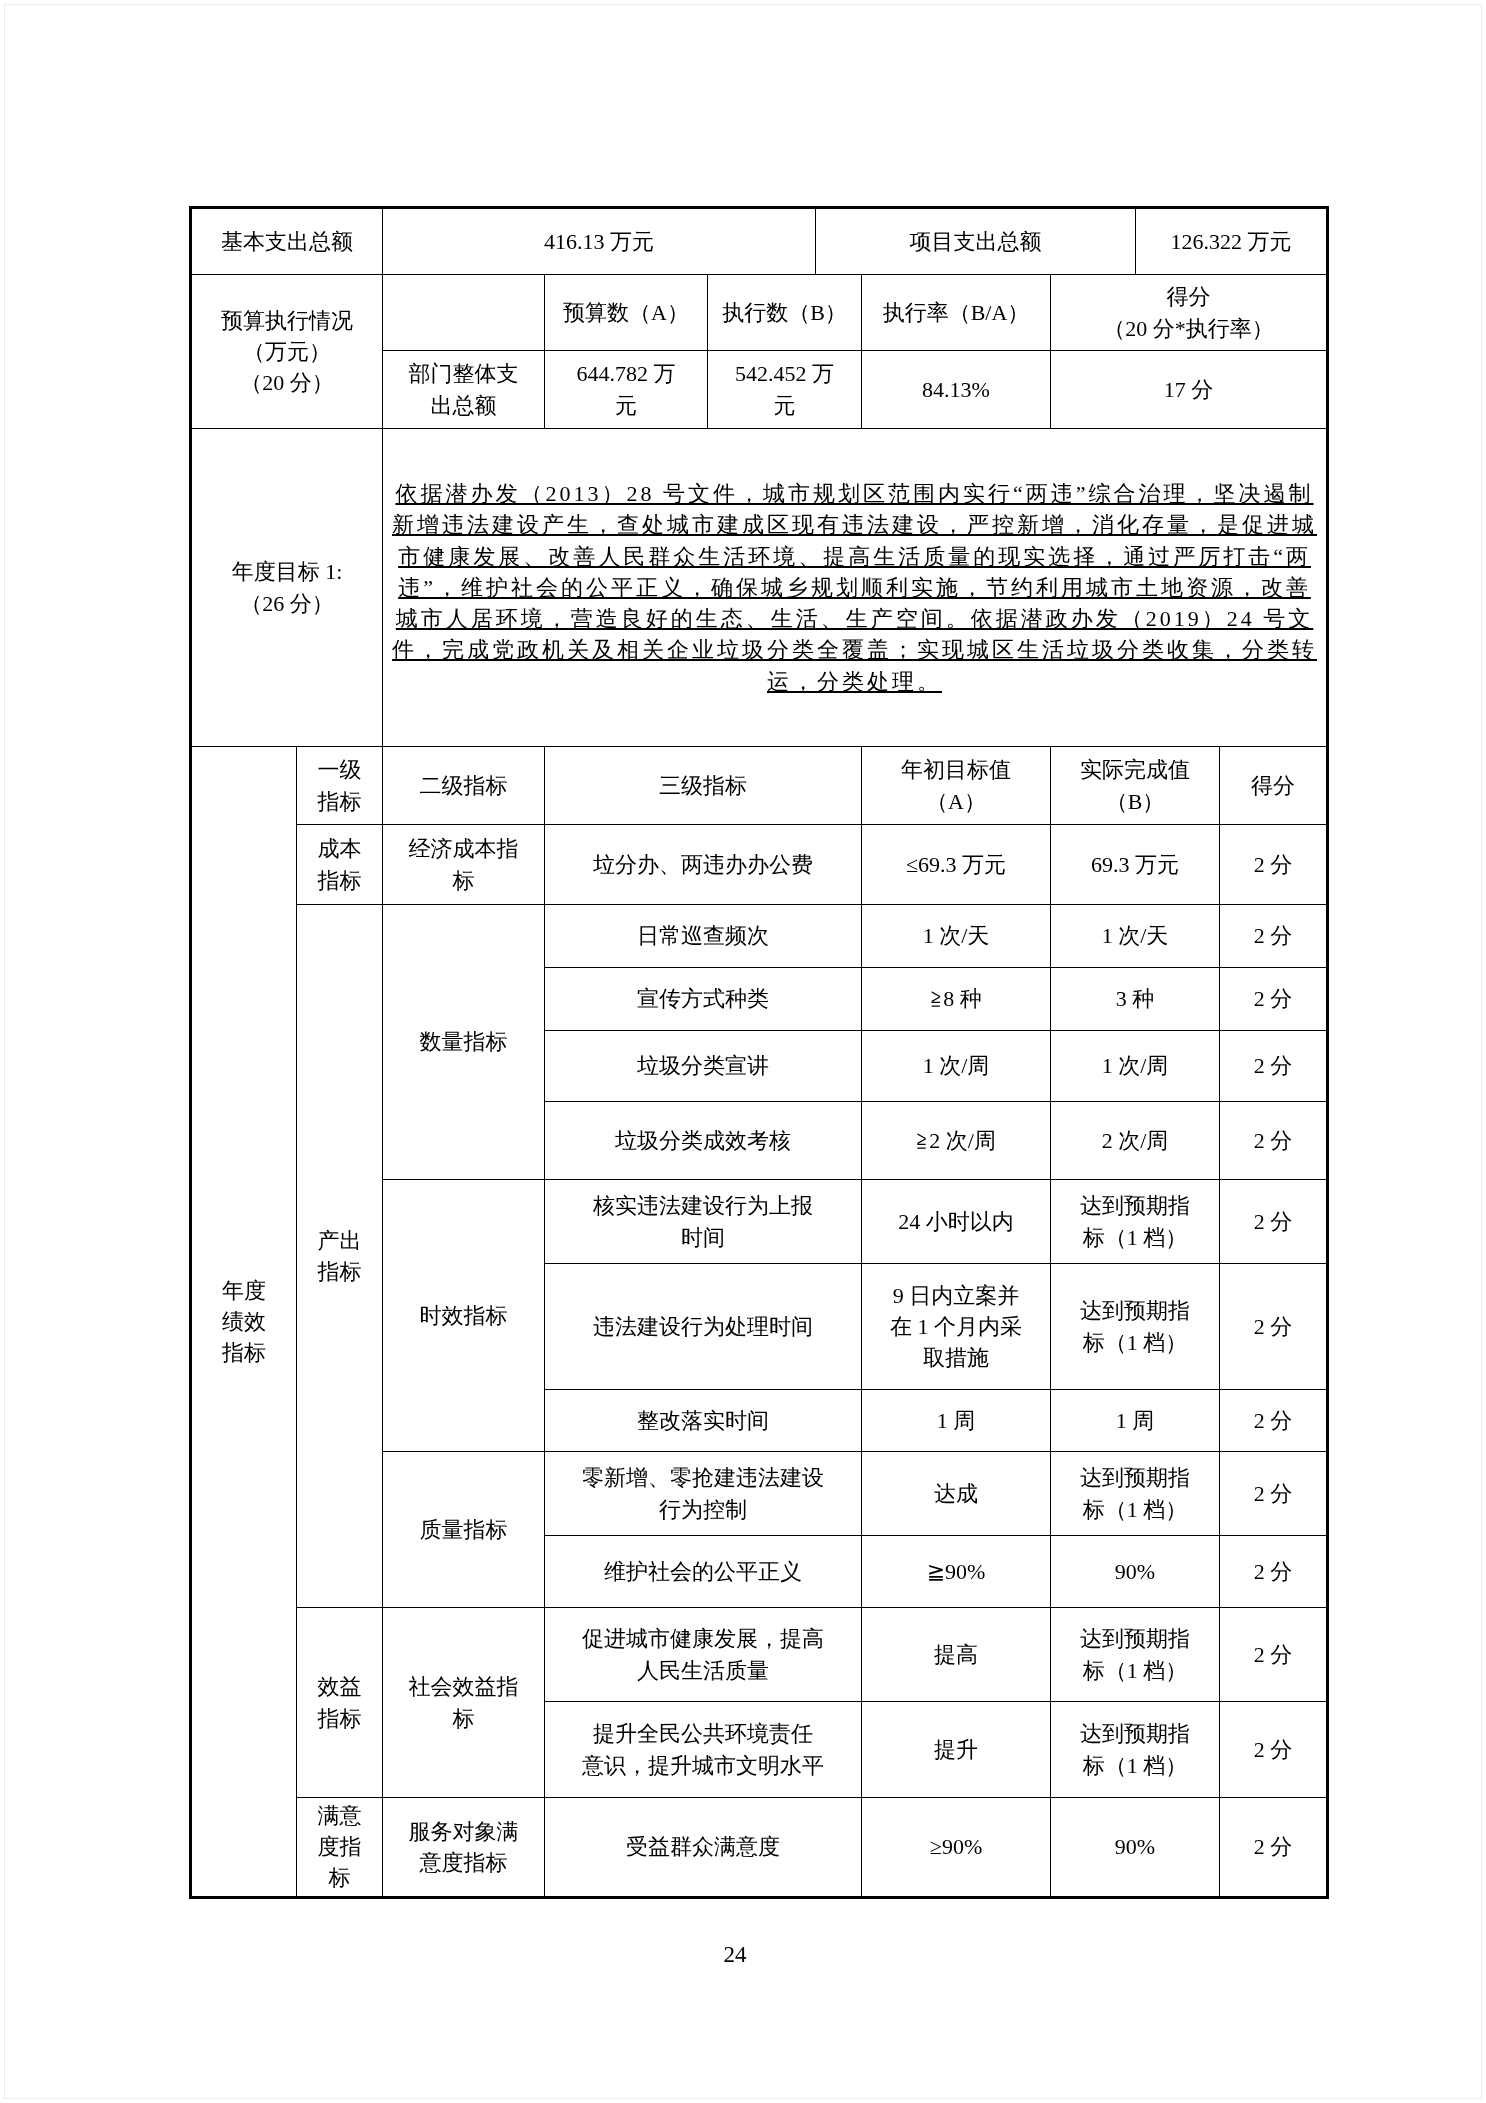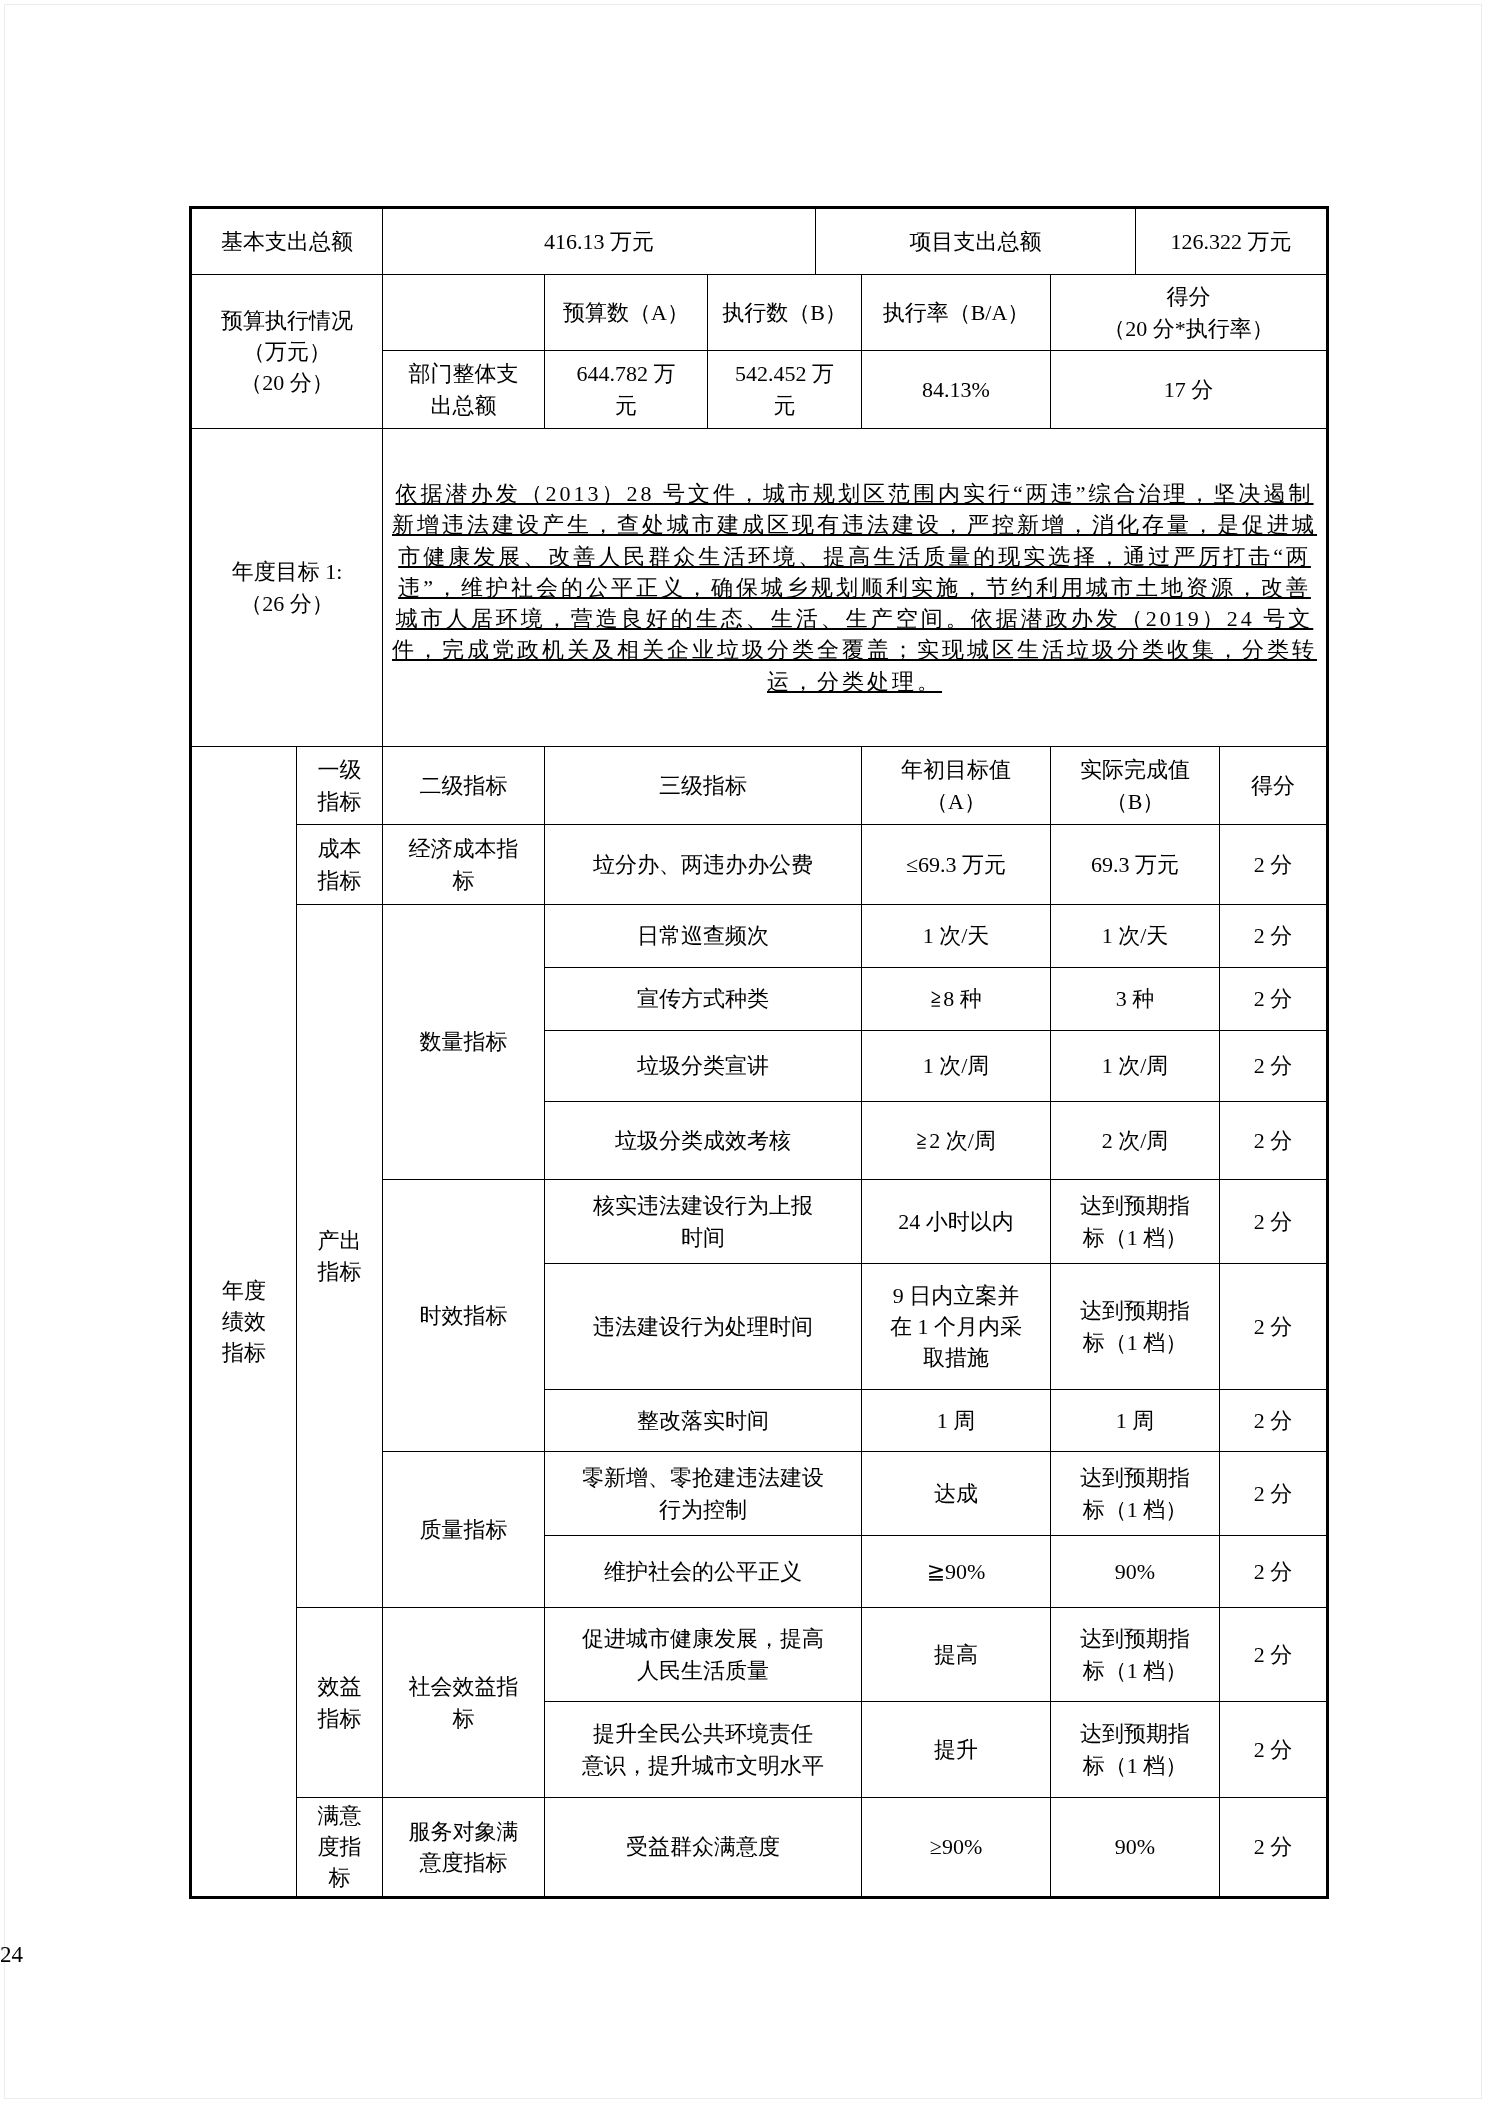--- a/index.html
+++ b/index.html
@@ -61,20 +61,21 @@
   tr.r13{height:62px}
   tr.r14{height:84px}
   tr.r15{height:72px}
   tr.r16{height:94px}
   tr.r17{height:96px}
   tr.r18{height:97px}
   .page-number{
     position:absolute;
     left:0;right:16px;
     top:1942px;
+    text-align:center;
     font-size:23px;
     color:#000;
   }
 </style>
 </head>
 <body>
 
 <div class="page-edge"></div>
 
 <table class="main">

